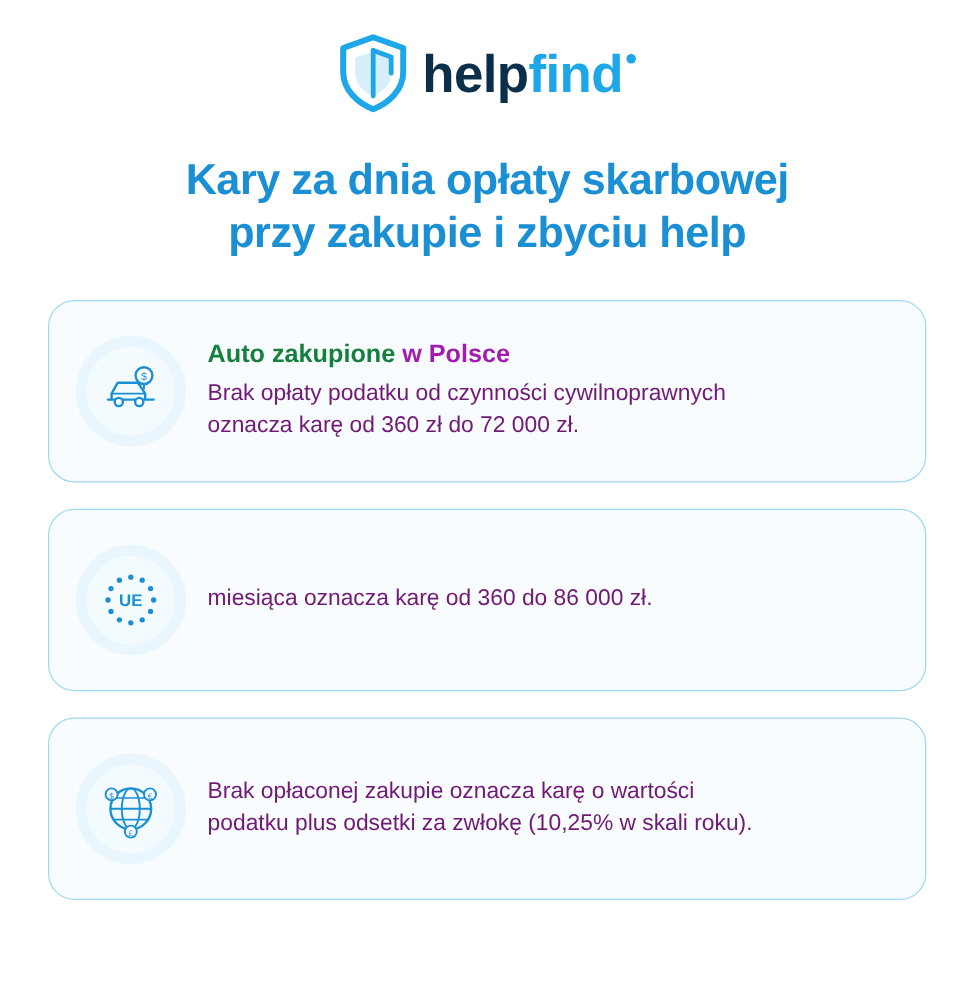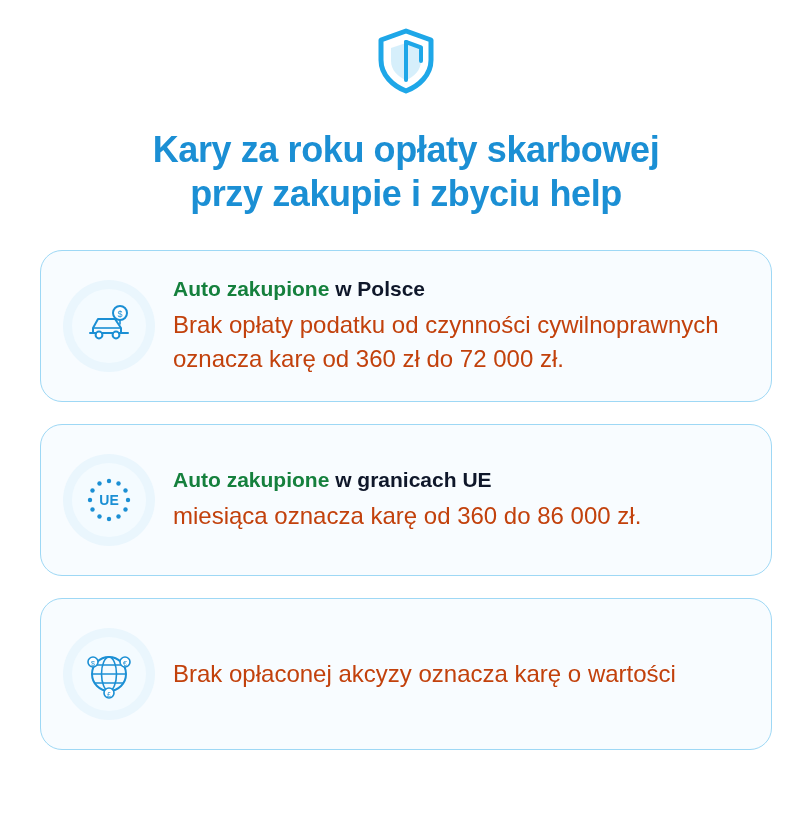--- a/index.html
+++ b/index.html
@@ -103,48 +103,49 @@
 
   .card-body { flex: 1 1 auto; padding-right: 6px; }
 
   .card-heading {
     font-size: 21px;
     font-weight: 700;
     line-height: 1.25;
     margin-bottom: 6px;
   }
   .h-dark { color: #15803d; }
-  .h-accent { color: #0f172a; }
+  .h-accent { color: #a21caf; }
 
   .card-text {
-    color: #c2410c;
-    font-size: 24px;
+    color: #701a75;
+    font-size: 19px;
     line-height: 1.42;
     font-weight: 400;
   }
   .card-text .line { display: block; }
 </style>
 </head>
 <body>
 
 <div class="infographic">
 
   <div class="logo-row">
     <span class="logo-mark">
       <svg width="58" height="66" viewBox="0 0 58 66" fill="none" xmlns="http://www.w3.org/2000/svg">
         <path d="M29 3 L54 12 V32 C54 47 42 58 29 63 C16 58 4 47 4 32 V12 Z" stroke="#1ea7e8" stroke-width="5" fill="none" stroke-linejoin="round"></path>
         <path d="M29 15 L44 20 V33 C44 42 37 49 29 52 C21 49 14 42 14 33 V20 Z" fill="#1ea7e8" opacity="0.18"></path>
         <path d="M29 14 V52" stroke="#1ea7e8" stroke-width="4" stroke-linecap="round"></path>
         <path d="M29 14 L44 19.5 V33" stroke="#1ea7e8" stroke-width="4" stroke-linecap="round" stroke-linejoin="round" fill="none"></path>
       </svg>
     </span>
+    <span class="logo-text"><span class="logo-help">help</span><span class="logo-find">find</span><span class="logo-dot"></span></span>
   </div>
 
   <h1 class="title">
-    <span class="title-line">Kary za roku opłaty skarbowej</span>
+    <span class="title-line">Kary za dnia opłaty skarbowej</span>
     <span class="title-line">przy zakupie i zbyciu help</span>
   </h1>
 
   <div class="cards">
 
     <div class="card">
       <div class="card-icon-wrap">
         <div class="card-icon-inner">
           <svg width="50" height="46" viewBox="0 0 50 46" fill="none" xmlns="http://www.w3.org/2000/svg">
             <path d="M6 30 H44" stroke="#1b8fd4" stroke-width="2" stroke-linecap="round"></path>
@@ -183,21 +184,20 @@
               <circle cx="9.5" cy="35.5" r="2.2"></circle>
               <circle cx="7" cy="26" r="2.2"></circle>
               <circle cx="9.5" cy="16.5" r="2.2"></circle>
               <circle cx="16.5" cy="9.5" r="2.2"></circle>
             </g>
             <text x="26" y="31" font-size="14" font-weight="bold" font-family="Liberation Sans, sans-serif" fill="#1b8fd4" text-anchor="middle">UE</text>
           </svg>
         </div>
       </div>
       <div class="card-body">
-        <div class="card-heading"><span class="h-dark">Auto zakupione </span><span class="h-accent">w granicach UE</span></div>
         <div class="card-text">
           <span class="line">miesiąca oznacza karę od 360 do 86 000 zł.</span>
         </div>
       </div>
     </div>
 
     <div class="card">
       <div class="card-icon-wrap">
         <div class="card-icon-inner">
           <svg width="52" height="52" viewBox="0 0 52 52" fill="none" xmlns="http://www.w3.org/2000/svg">
@@ -209,19 +209,20 @@
             <text x="10" y="17.5" font-size="7" font-family="Liberation Sans, sans-serif" fill="#1b8fd4" text-anchor="middle">$</text>
             <circle cx="42" cy="14" r="5" fill="#ffffff" stroke="#1b8fd4" stroke-width="1.6"></circle>
             <text x="42" y="17.5" font-size="7" font-family="Liberation Sans, sans-serif" fill="#1b8fd4" text-anchor="middle">€</text>
             <circle cx="26" cy="45" r="5" fill="#ffffff" stroke="#1b8fd4" stroke-width="1.6"></circle>
             <text x="26" y="48.5" font-size="7" font-family="Liberation Sans, sans-serif" fill="#1b8fd4" text-anchor="middle">£</text>
           </svg>
         </div>
       </div>
       <div class="card-body">
         <div class="card-text">
-          <span class="line">Brak opłaconej akcyzy oznacza karę o wartości</span>
+          <span class="line">Brak opłaconej zakupie oznacza karę o wartości</span>
+          <span class="line">podatku plus odsetki za zwłokę (10,25% w skali roku).</span>
         </div>
       </div>
     </div>
 
   </div>
 </div>
 
 </body></html>

